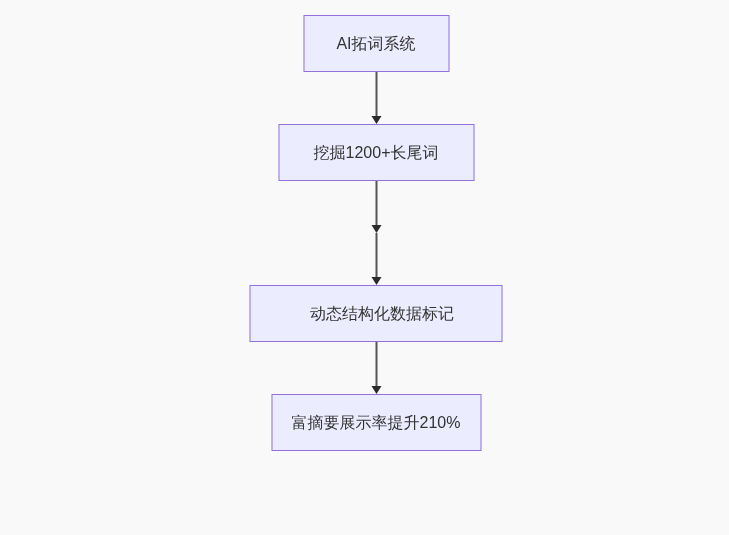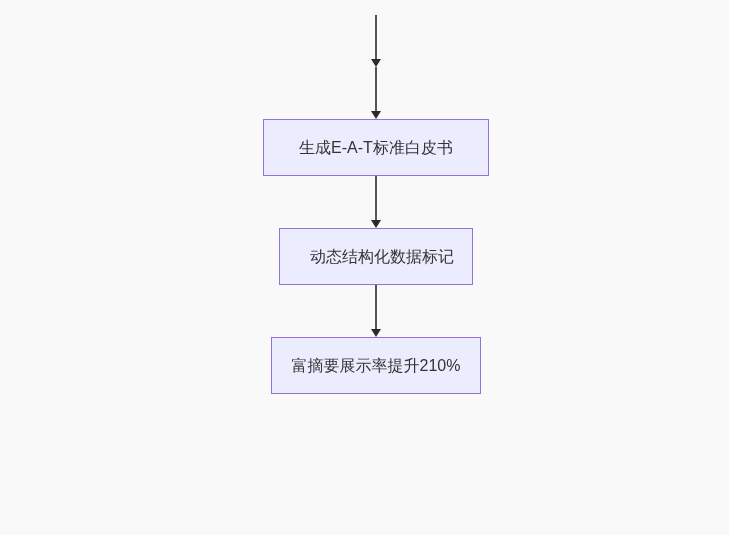--- a/index.html
+++ b/index.html
@@ -37,21 +37,21 @@
     justify-content: center;
     color: var(--text, #333333);
     font-size: 16px;
     line-height: 1;
     white-space: nowrap;
     text-align: center;
   }
   .n1 { width: 146px; }
   .n2 { width: 196px; }
   .n3 { width: 226px; }
-  .n4 { width: 194px; padding-left: 12px; }
+  .n4 { width: 253px; padding-left: 12px; }
   .n5 { width: 210px; }
   .arrow {
     height: 52px;
     display: flex;
     flex-direction: column;
     align-items: center;
   }
   .arrow .line {
     flex: 1;
     width: 2px;
@@ -64,35 +64,38 @@
     border-right: 5px solid transparent;
     border-top: 8px solid var(--arrow-head, #2b2b2b);
   }
 </style>
 </head>
 <body>
 
 <div class="canvas">
   <div class="flow">
 
+    <div class="node n1">
+      <span>AI拓词系统</span>
+    </div>
 
     <div class="arrow">
       <div class="line"></div>
       <div class="head"></div>
     </div>
 
+    <div class="node n2">
+      <span>挖掘1200+长尾词</span>
+    </div>
 
     <div class="arrow">
       <div class="line"></div>
       <div class="head"></div>
     </div>
 
-    <div class="node n3">
-      <span>生成E-A-T标准白皮书</span>
-    </div>
 
     <div class="arrow">
       <div class="line"></div>
       <div class="head"></div>
     </div>
 
     <div class="node n4">
       <span>动态结构化数据标记</span>
     </div>
 

